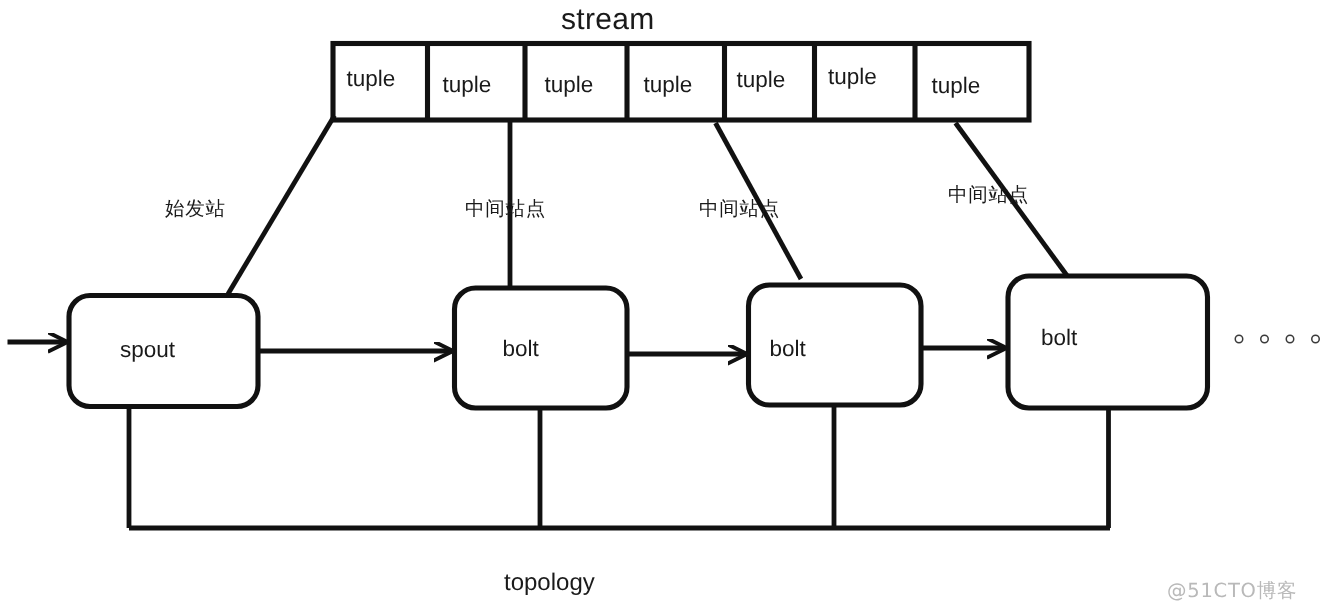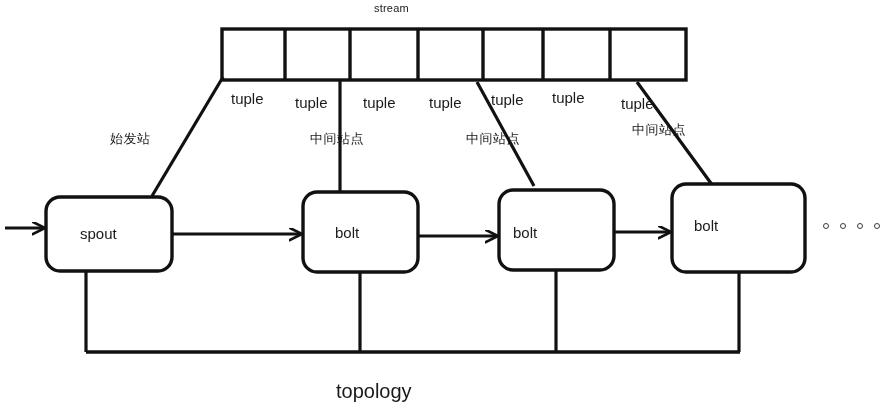--- a/index.html
+++ b/index.html
@@ -24,38 +24,37 @@
     width: 894px;
     height: 407px;
   }
   .lbl {
     position: absolute;
     color: #1a1a1a;
     white-space: nowrap;
     pointer-events: none;
   }
   .stream-title {
-    font-size: 11px;
+    font-size: 20px;
     letter-spacing: 0.2px;
   }
   .tuple-text {
     font-size: 15px;
-    margin-top: 46px;
   }
   .node-text {
     font-size: 15px;
     text-align: right;
   }
   .cn-label {
     font-size: 13px;
     font-family: "DejaVu Sans", "Liberation Sans", sans-serif;
     letter-spacing: 0.5px;
   }
   .topology-text {
-    font-size: 20px;
+    font-size: 16px;
   }
   .watermark {
     position: absolute;
     font-size: 13px;
     color: #b9b9b9;
     font-family: "DejaVu Sans", "Liberation Sans", sans-serif;
     white-space: nowrap;
     letter-spacing: 0.5px;
   }
   .ellipsis-dots {
@@ -161,14 +160,15 @@
 
   <div class="ellipsis-dots" style="left:823px; top:223px;">
     <i></i>
       <i></i>
       <i></i>
       <i></i>
   </div>
 
   <div class="lbl topology-text" style="left:336px; top:380px;">topology</div>
 
+  <div class="watermark" style="left:778px; top:385px;">@51CTO博客</div>
 
 </div>
 
 </body></html>

